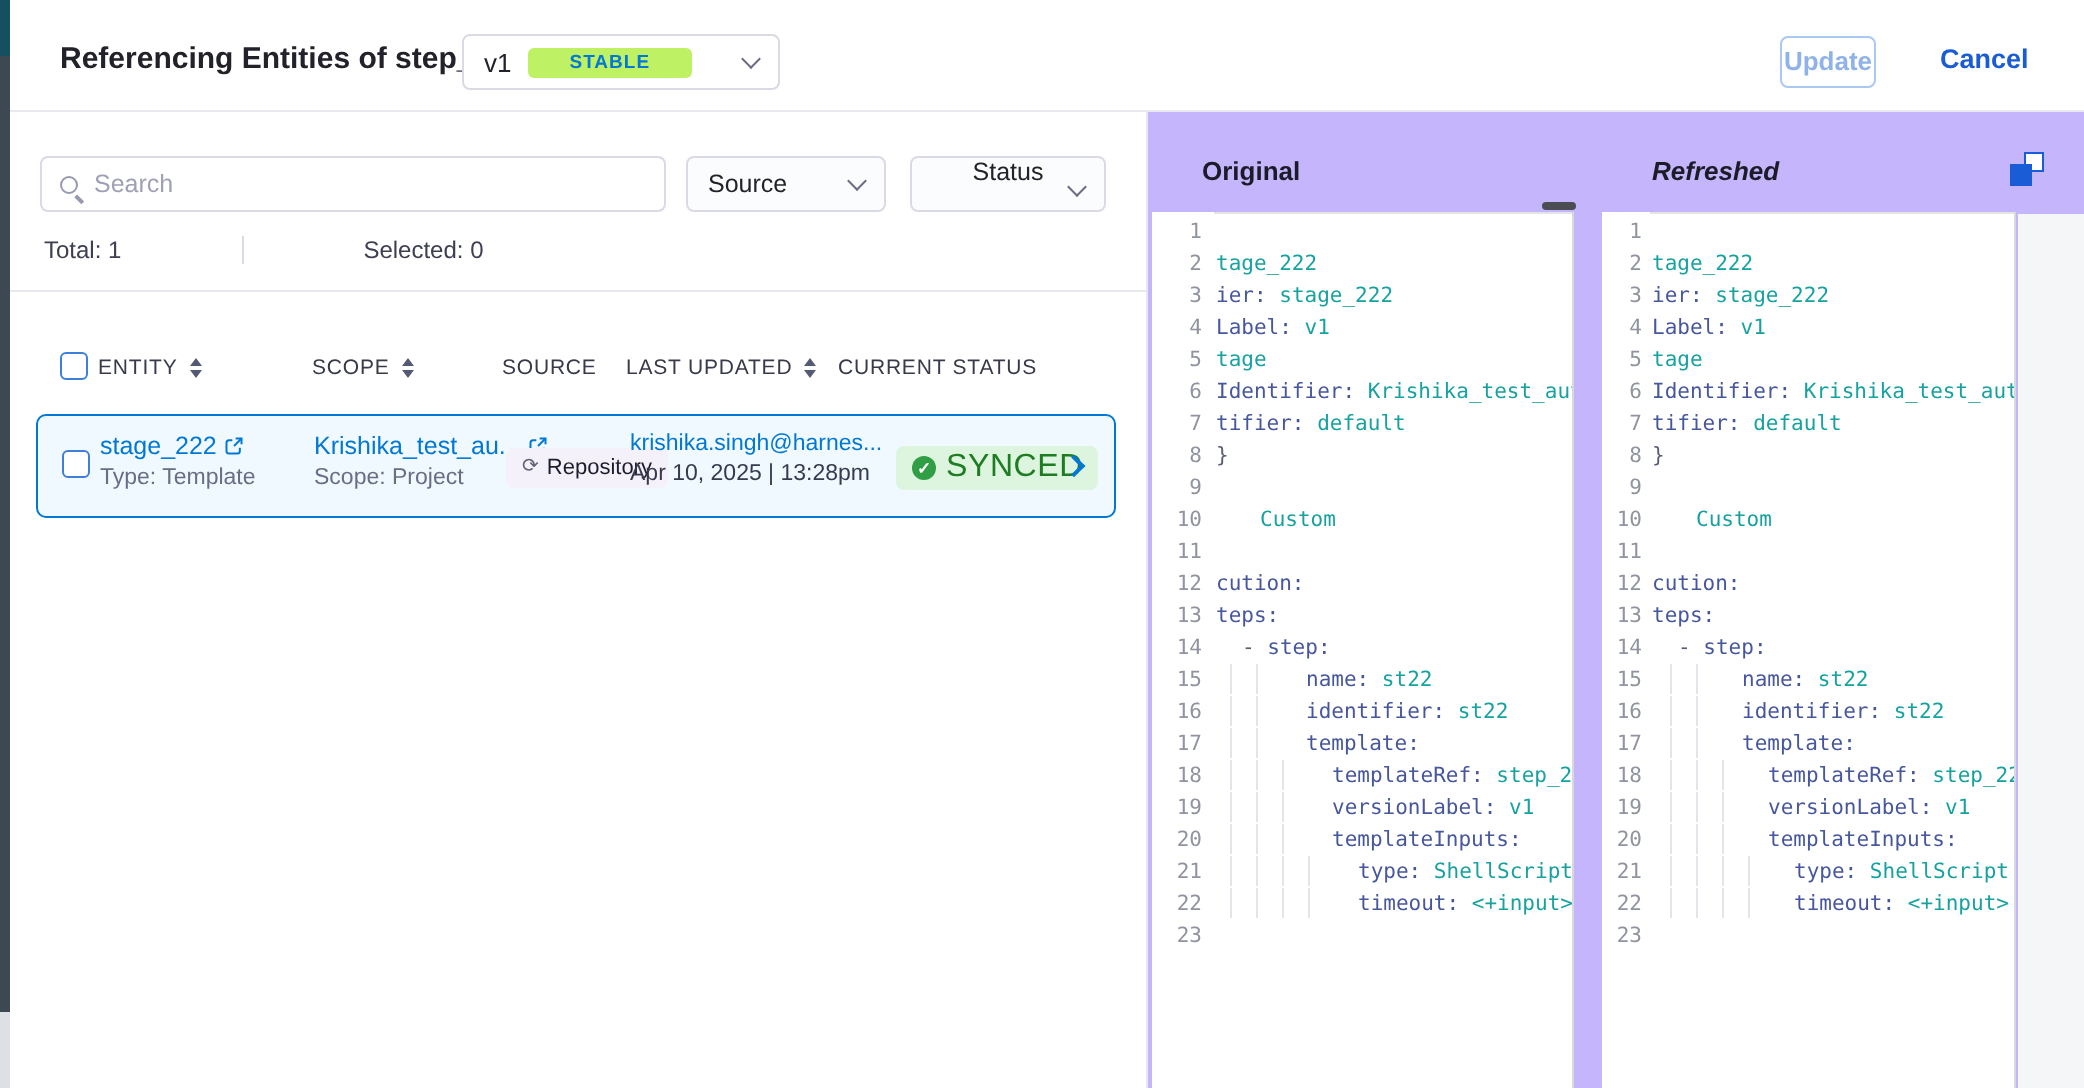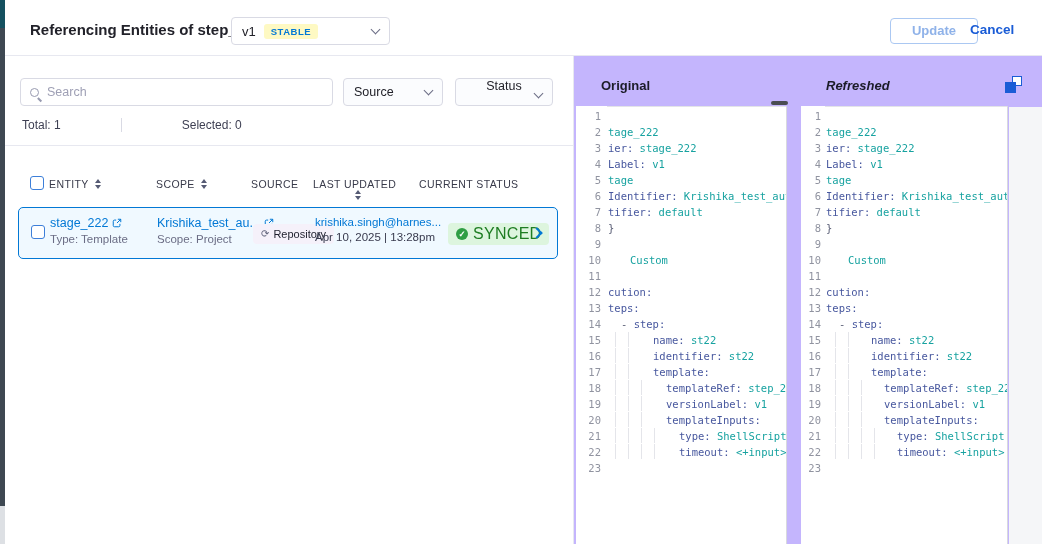--- a/index.html
+++ b/index.html
@@ -11,24 +11,24 @@
   .nav-strip .seg-top { position:absolute; left:0; top:0; width:5px; height:28px; background:#14505f; }
   .nav-strip .seg-bottom { position:absolute; left:0; top:506px; width:5px; height:38px; background:#dde0e4; }
 
   .modal { position:absolute; left:5px; top:0; width:1037px; height:544px; background:#fff; }
 
   
   .modal-header { position:absolute; left:0; top:0; width:1037px; height:56px; border-bottom:1px solid #e7e8f0; background:#fff; }
   .page-title { position:absolute; left:25px; top:21px; font-size:15px; font-weight:700; color:#22222a; }
   .version-select { position:absolute; left:226px; top:17px; width:159px; height:28px; border:1px solid #d9dae4; border-radius:4px; background:#fff; display:flex; align-items:center; padding:0 10px; cursor:pointer; }
   .version-label { font-size:13px; color:#22222a; }
-  .badge-stable { margin-left:8px; background:#fef9c3; color:#0278d5; font-size:9.5px; font-weight:700; letter-spacing:.5px; padding:2px 7px; border-radius:3px; }
+  .badge-stable { margin-left:8px; background:#bef264; color:#0278d5; font-size:9.5px; font-weight:700; letter-spacing:.5px; padding:2px 21px; border-radius:3px; }
   .chev-down { width:7px; height:7px; border-right:1.5px solid #6b6d85; border-bottom:1.5px solid #6b6d85; transform:rotate(45deg); margin-top:-3px; }
   .version-select .chev-down { margin-left:auto; }
-  .btn-update { position:absolute; left:885px; top:18px; width:88px; height:26px; border:1px solid #abc8f2; border-radius:4px; background:#fff; color:#8fb2e9; font-size:13px; font-weight:700; text-align:center; line-height:24px; cursor:default; }
+  .btn-update { position:absolute; left:885px; top:18px; width:48px; height:26px; border:1px solid #abc8f2; border-radius:4px; background:#fff; color:#8fb2e9; font-size:13px; font-weight:700; text-align:center; line-height:24px; cursor:default; }
   .btn-cancel { position:absolute; left:965px; top:22px; font-size:13.5px; font-weight:700; color:#1a5cd6; cursor:pointer; }
 
   
   .left-section { position:absolute; left:0; top:56px; width:568px; height:488px; }
   .search-box { position:absolute; left:15px; top:22px; width:313px; height:28px; border:1px solid #d9dae4; border-radius:4px; background:#fff; display:flex; align-items:center; padding:0 9px; }
   .mag { position:relative; width:9px; height:9px; border:1.5px solid #979ab0; border-radius:50%; flex:0 0 auto; }
   .mag::after { content:""; position:absolute; left:7px; top:8px; width:5px; height:1.5px; background:#979ab0; transform:rotate(45deg); transform-origin:left center; }
   .search-input { border:none; outline:none; margin-left:8px; width:270px; font-size:12.5px; color:#22222a; font-family:"Liberation Sans",sans-serif; }
   .search-input::placeholder { color:#9fa0b5; }
   .filter-select { position:absolute; top:22px; height:28px; border:1px solid #d9dae4; border-radius:4px; background:#fbfcfe; display:flex; align-items:center; padding:0 10px; cursor:pointer; }
@@ -155,21 +155,21 @@
           <div class="th" style="left: 138px;">
             <span>SCOPE</span>
             <span class="sort">
               <i class="up"></i>
               <i class="dn"></i>
             </span>
           </div>
           <div class="th" style="left: 233px;">
             <span>SOURCE</span>
           </div>
-          <div class="th" style="left: 295px; flex-direction: column;">
+          <div class="th" style="left: 295px;">
             <span>LAST UPDATED</span>
             <span class="sort">
               <i class="up"></i>
               <i class="dn"></i>
             </span>
           </div>
           <div class="th" style="left: 401px;">
             <span>CURRENT STATUS</span>
           </div>
         </div>

